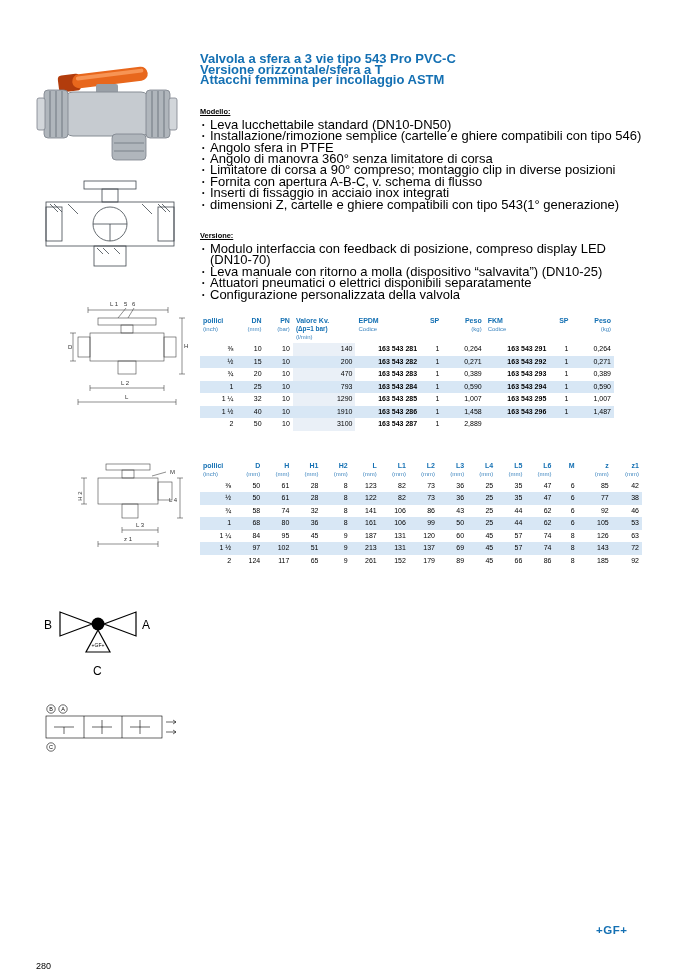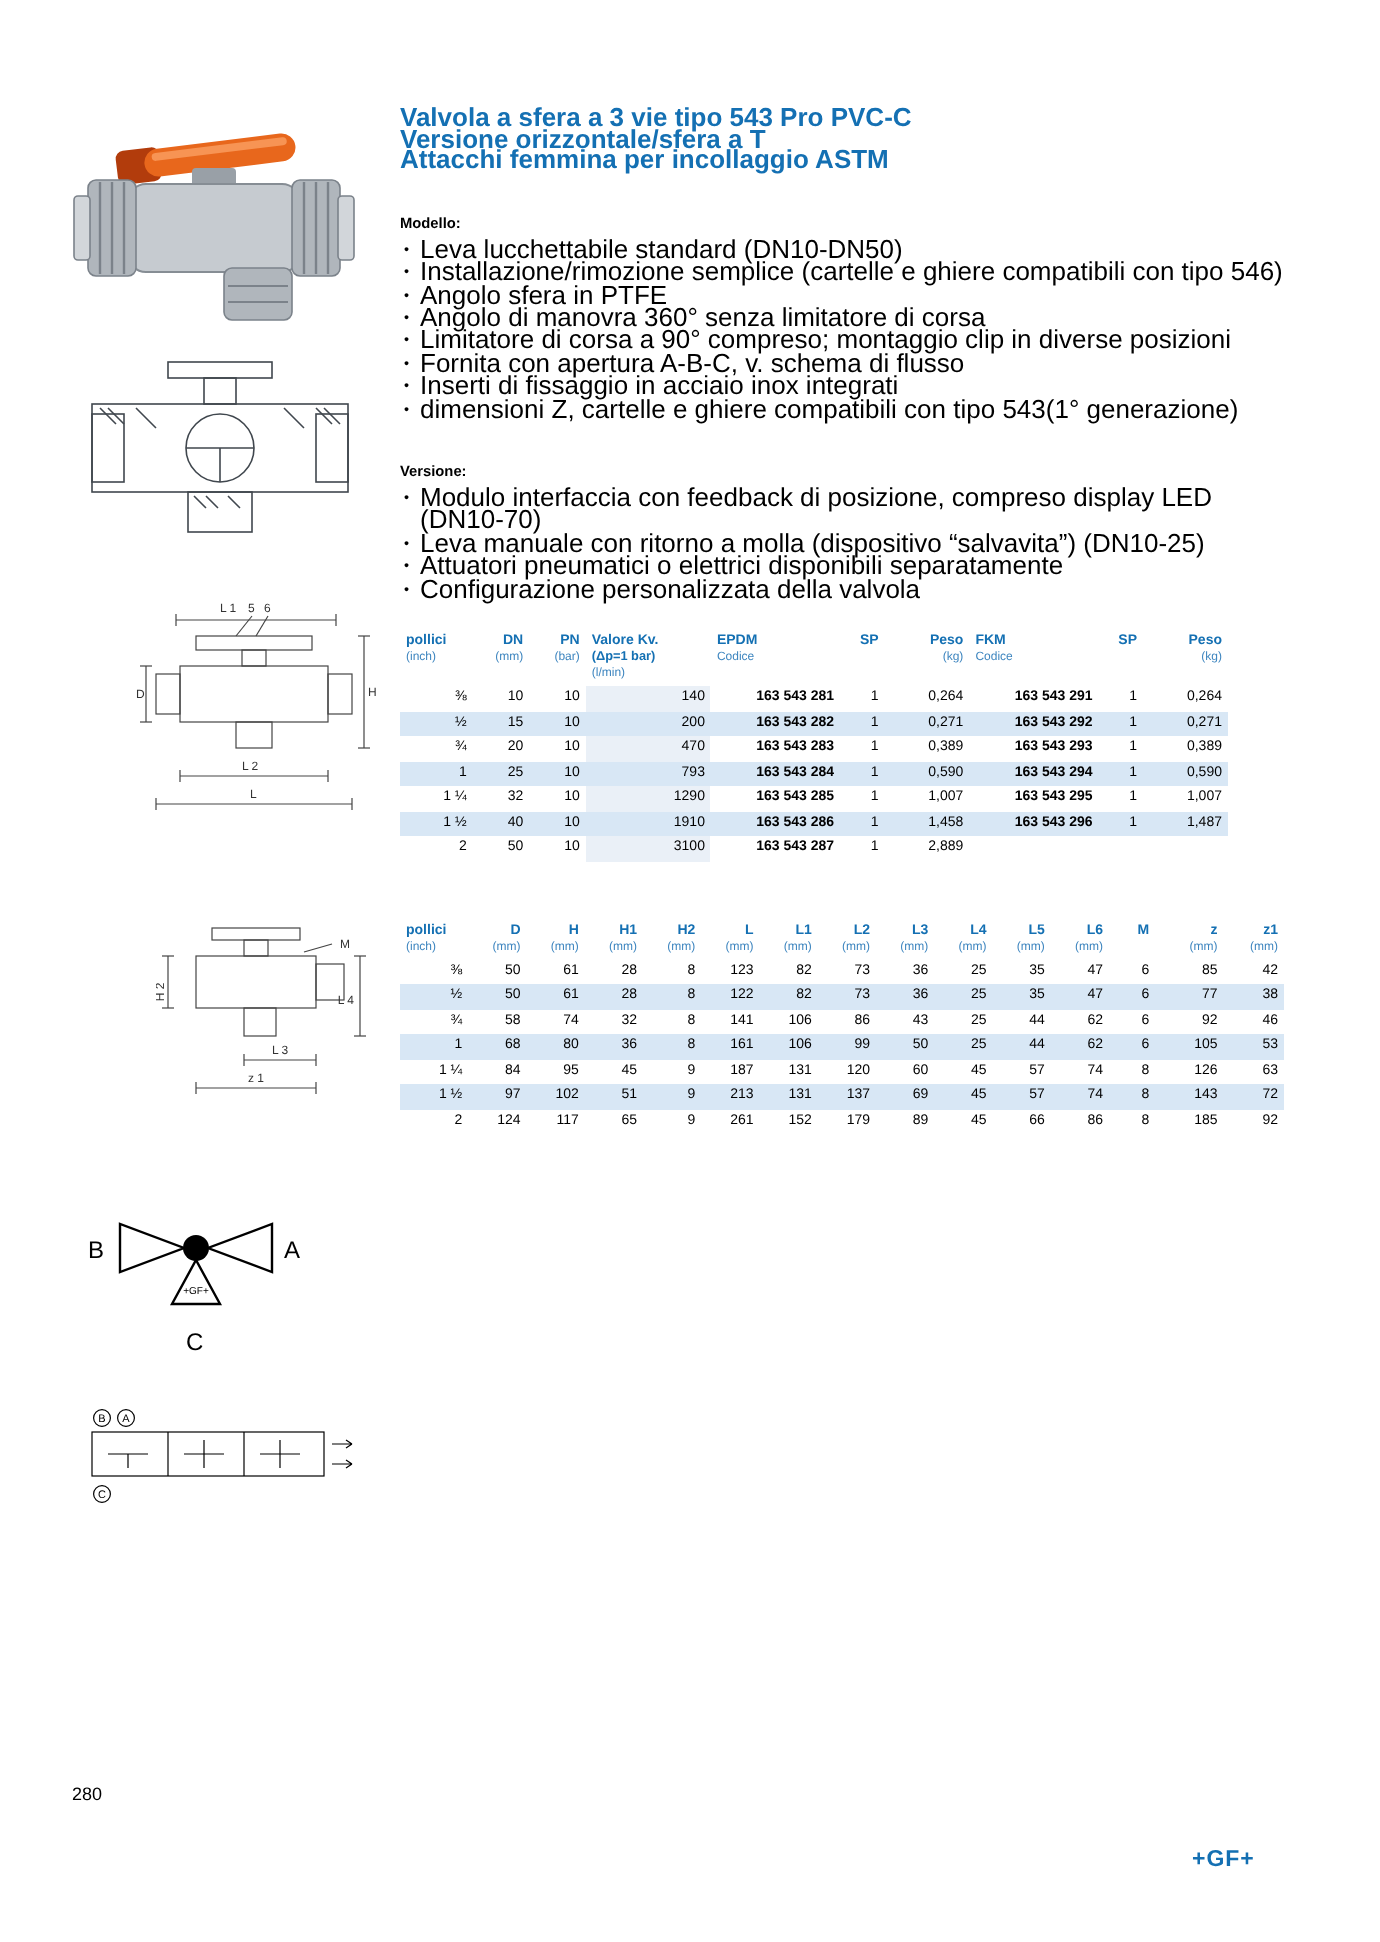--- a/index.html
+++ b/index.html
@@ -8,21 +8,21 @@
   .page { position:relative; width:690px; height:971px; background:#fff; overflow:hidden; }
 
   
   .art { position:absolute; }
   .art svg text { font-family:"Liberation Sans", sans-serif; }
 
   
   .content { position:absolute; left:200px; top:54px; width:450px; }
   .title-block { margin-bottom:14px; }
   .title-line { color:#1470b3; font-weight:bold; font-size:13px; line-height:10.6px; }
-  .section-heading { font-weight:bold; font-size:7.4px; margin:21px 0 3px 0; }
+  .section-heading { font-weight:bold; font-size:7.4px; margin:21px 0 3px 0;text-decoration:underline; }
   ul.bullets { list-style:none; }
   ul.bullets li { font-size:13px; line-height:11.4px; padding-left:10px; position:relative; }
   ul.bullets li::before { content:"•"; position:absolute; left:2px; top:0; font-size:7.2px; }
 
   
   table { border-collapse:collapse; table-layout:fixed; }
   .t1 { width:414px; margin-top:16px; }
   .t2 { width:442px; margin-top:30px; }
   th { color:#1470b3; vertical-align:top; text-align:right; padding:0 3px 2px 3px; }
   th .lbl { font-weight:bold; font-size:7px; line-height:9px; white-space:nowrap; }
@@ -30,21 +30,21 @@
   th .sub2 { font-weight:normal; font-size:6px; line-height:8px; color:#3d85bf; white-space:nowrap; }
   .t1 th:nth-child(1), .t1 th:nth-child(4), .t1 th:nth-child(5), .t1 th:nth-child(8) { text-align:left; }
   .t1 th:nth-child(4) .sub { font-weight:bold; color:#1470b3; font-size:6.4px; }
   .t2 th:nth-child(1) { text-align:left; }
   td { font-size:7px; line-height:12px; height:12.5px; padding:0 3px; text-align:right; white-space:nowrap; overflow:hidden; }
   tbody tr:nth-child(even) td { background:#d8e7f5; }
   .t1 tbody tr:nth-child(odd) td:nth-child(4) { background:#eaf0f7; }
   .t1 td:nth-child(5), .t1 td:nth-child(8) { font-weight:bold; }
 
   
-  .page-number { position:absolute; left:36px; top:892px; font-size:9px; }
+  .page-number { position:absolute; left:36px; top:961px; font-size:9px; }
   .brand-logo { position:absolute; left:596px; top:924px; font-size:11.5px; font-weight:bold; color:#1470b3; letter-spacing:0.5px; }
 </style>
 </head>
 <body>
 
 <div class="page">
 
   <div class="art" style="left:36px; top:50px;">
     <svg width="142" height="116" viewBox="0 0 142 116">
       <g transform="rotate(-7 70 28)">

